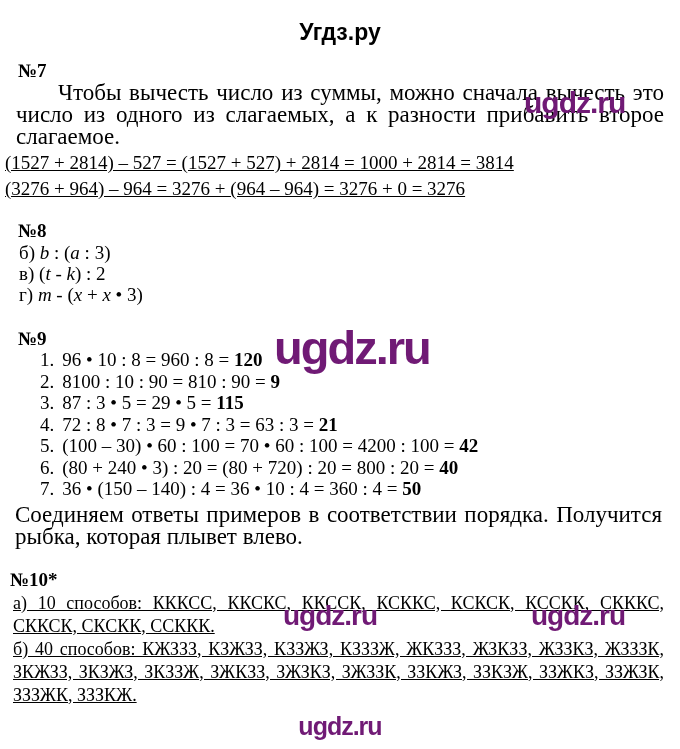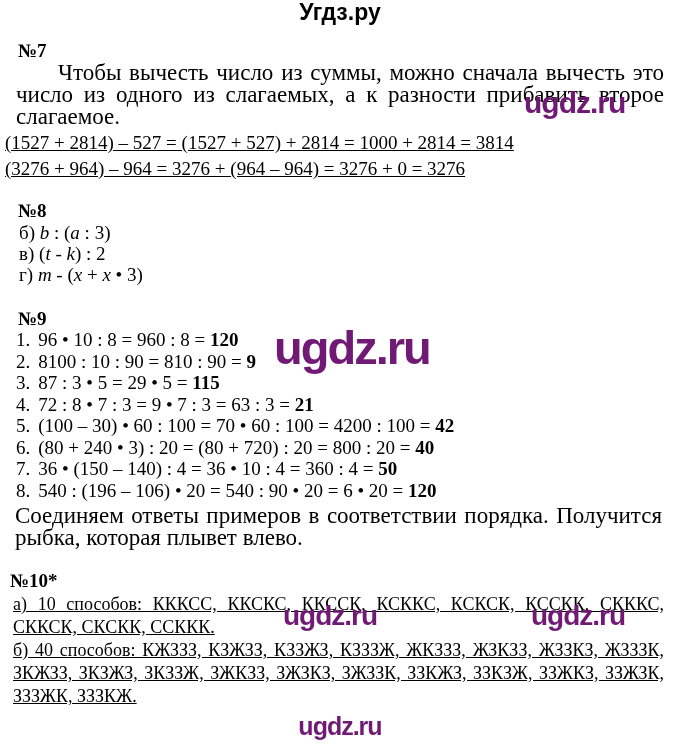--- a/index.html
+++ b/index.html
@@ -4,21 +4,21 @@
 <style>
   html,body{margin:0;padding:0;background:#fff;}
   .page{
     position:relative;
     width:680px;height:749px;
     background:#ffffff;color:#000;
     font-family:"Liberation Serif", serif;
     overflow:hidden;
   }
   .site-title{
-    padding-top:0;
+    padding-top:20px;
     text-align:center;
     font-family:"Liberation Sans", sans-serif;
     font-weight:bold;
     font-size:23px;line-height:24px;
   }
   .sec-label{
     font-weight:bold;
     font-size:19px;line-height:20px;
     margin-left:18px;
   }
@@ -38,21 +38,21 @@
   .s8-items{margin-top:1px;}
   .s8-item{
     font-size:19px;line-height:21px;
     margin-left:19px;white-space:nowrap;
   }
   .s8-item i{font-style:italic;}
   #s9-label{margin-top:24px;}
   .q9{margin-top:0;}
   .q9-row{
     font-size:19px;line-height:21.5px;
-    margin-left:16px;white-space:nowrap;
+    margin-left:40px;white-space:nowrap;
   }
   .q9-num{margin-right:8px;}
   .q9-row b{font-weight:bold;}
   #s9-conc{margin-top:4px;margin-left:15px;margin-right:18px;}
   #s10-label{margin-top:22px;margin-left:10px;}
   .s10-para{
     margin:0 16px 0 13px;
     font-size:18px;line-height:23px;
     text-align:justify;
     text-decoration:underline;
@@ -96,21 +96,20 @@
 
   <div class="sec-label" id="s9-label">№9</div>
   <div class="q9">
     <div class="q9-row"><span class="q9-num">1.</span><span>96 • 10 : 8 = 960 : 8 = </span><b>120</b></div>
     <div class="q9-row"><span class="q9-num">2.</span><span>8100 : 10 : 90 = 810 : 90 = </span><b>9</b></div>
     <div class="q9-row"><span class="q9-num">3.</span><span>87 : 3 • 5 = 29 • 5 = </span><b>115</b></div>
     <div class="q9-row"><span class="q9-num">4.</span><span>72 : 8 • 7 : 3 = 9 • 7 : 3 = 63 : 3 = </span><b>21</b></div>
     <div class="q9-row"><span class="q9-num">5.</span><span>(100 – 30) • 60 : 100 = 70 • 60 : 100 = 4200 : 100 = </span><b>42</b></div>
     <div class="q9-row"><span class="q9-num">6.</span><span>(80 + 240 • 3) : 20 = (80 + 720) : 20 = 800 : 20 = </span><b>40</b></div>
     <div class="q9-row"><span class="q9-num">7.</span><span>36 • (150 – 140) : 4 = 36 • 10 : 4 = 360 : 4 = </span><b>50</b></div>
-    <div class="q9-row"><span class="q9-num">8.</span><span>540 : (196 – 106) • 20 = 540 : 90 • 20 = 6 • 20 = </span><b>120</b></div>
   </div>
   <div class="para" id="s9-conc">Соединяем ответы примеров в соответствии порядка. Получится рыбка, которая плывет влево.</div>
 
   <div class="sec-label" id="s10-label">№10*</div>
   <div class="s10-para" id="s10-a">а) 10 способов: КККСС, ККСКС, ККССК, КСККС, КСКСК, КССКК, СКККС, СККСК, СКСКК, ССККК.</div>
   <div class="s10-para" id="s10-b">б) 40 способов: КЖЗЗЗ, КЗЖЗЗ, КЗЗЖЗ, КЗЗЗЖ, ЖКЗЗЗ, ЖЗКЗЗ, ЖЗЗКЗ, ЖЗЗЗК, ЗКЖЗЗ, ЗКЗЖЗ, ЗКЗЗЖ, ЗЖКЗЗ, ЗЖЗКЗ, ЗЖЗЗК, ЗЗКЖЗ, ЗЗКЗЖ, ЗЗЖКЗ, ЗЗЖЗК, ЗЗЗЖК, ЗЗЗКЖ.</div>
 
   <div class="wm" id="wm-top">ugdz.ru</div>
   <div class="wm" id="wm-mid">ugdz.ru</div>
   <div class="wm" id="wm-a1">ugdz.ru</div>

